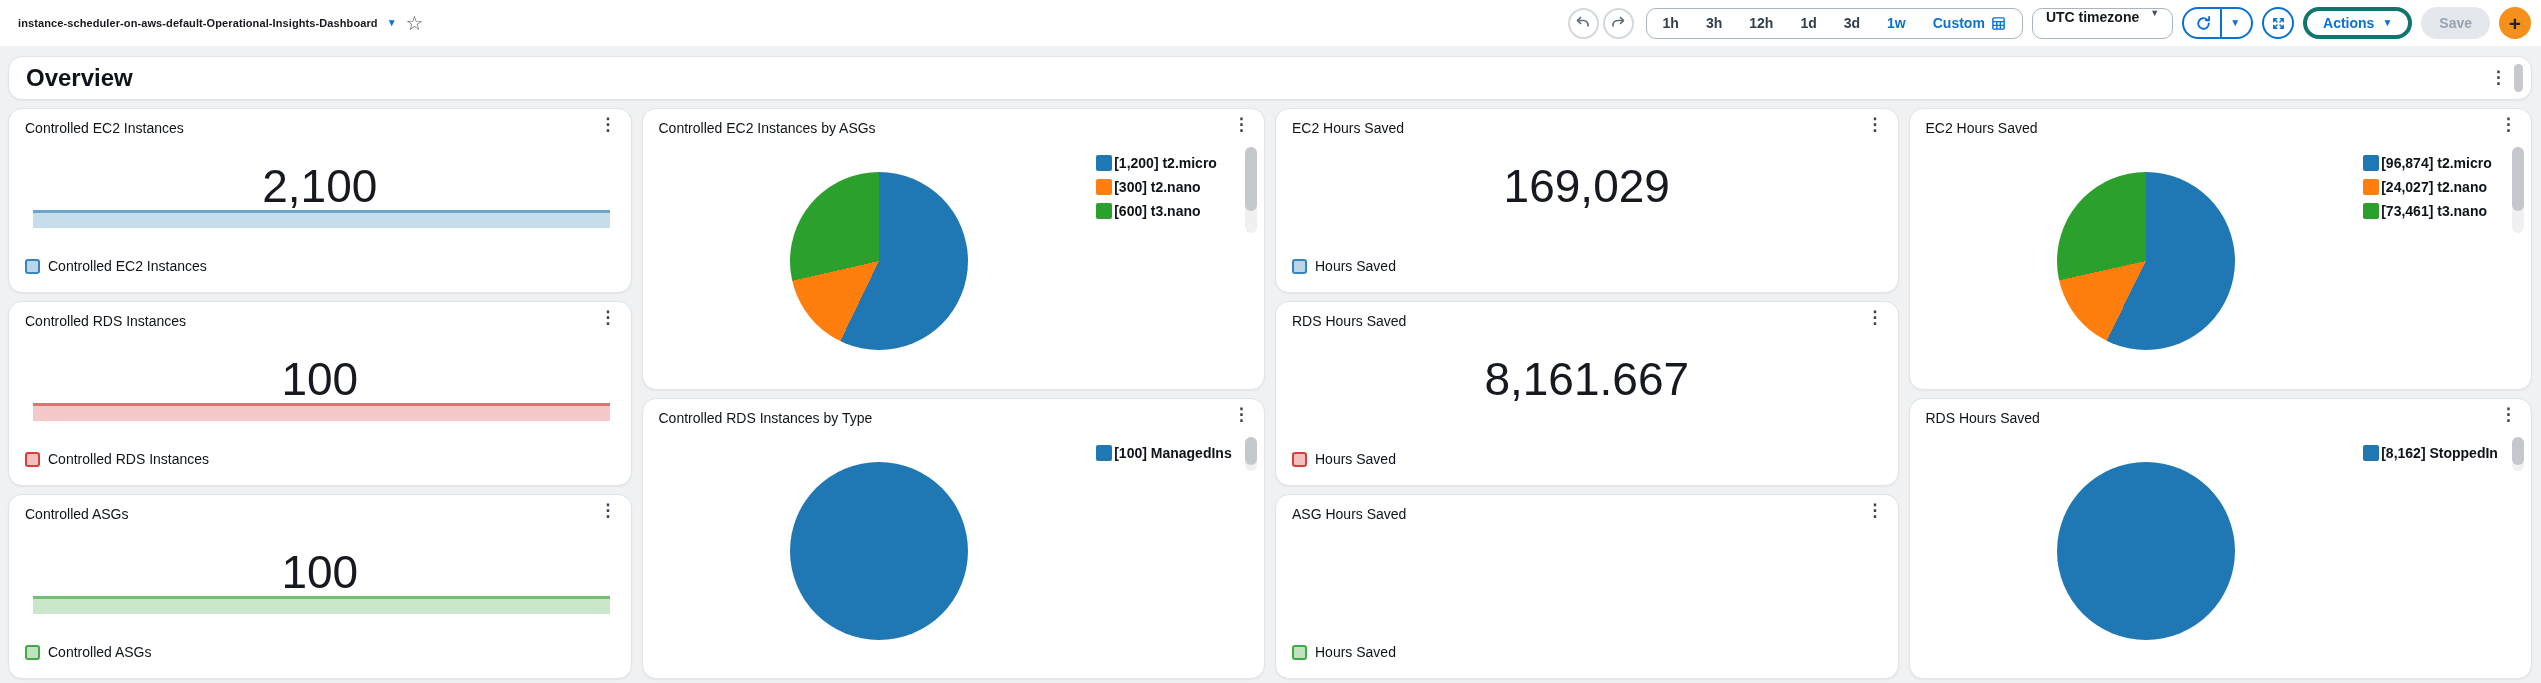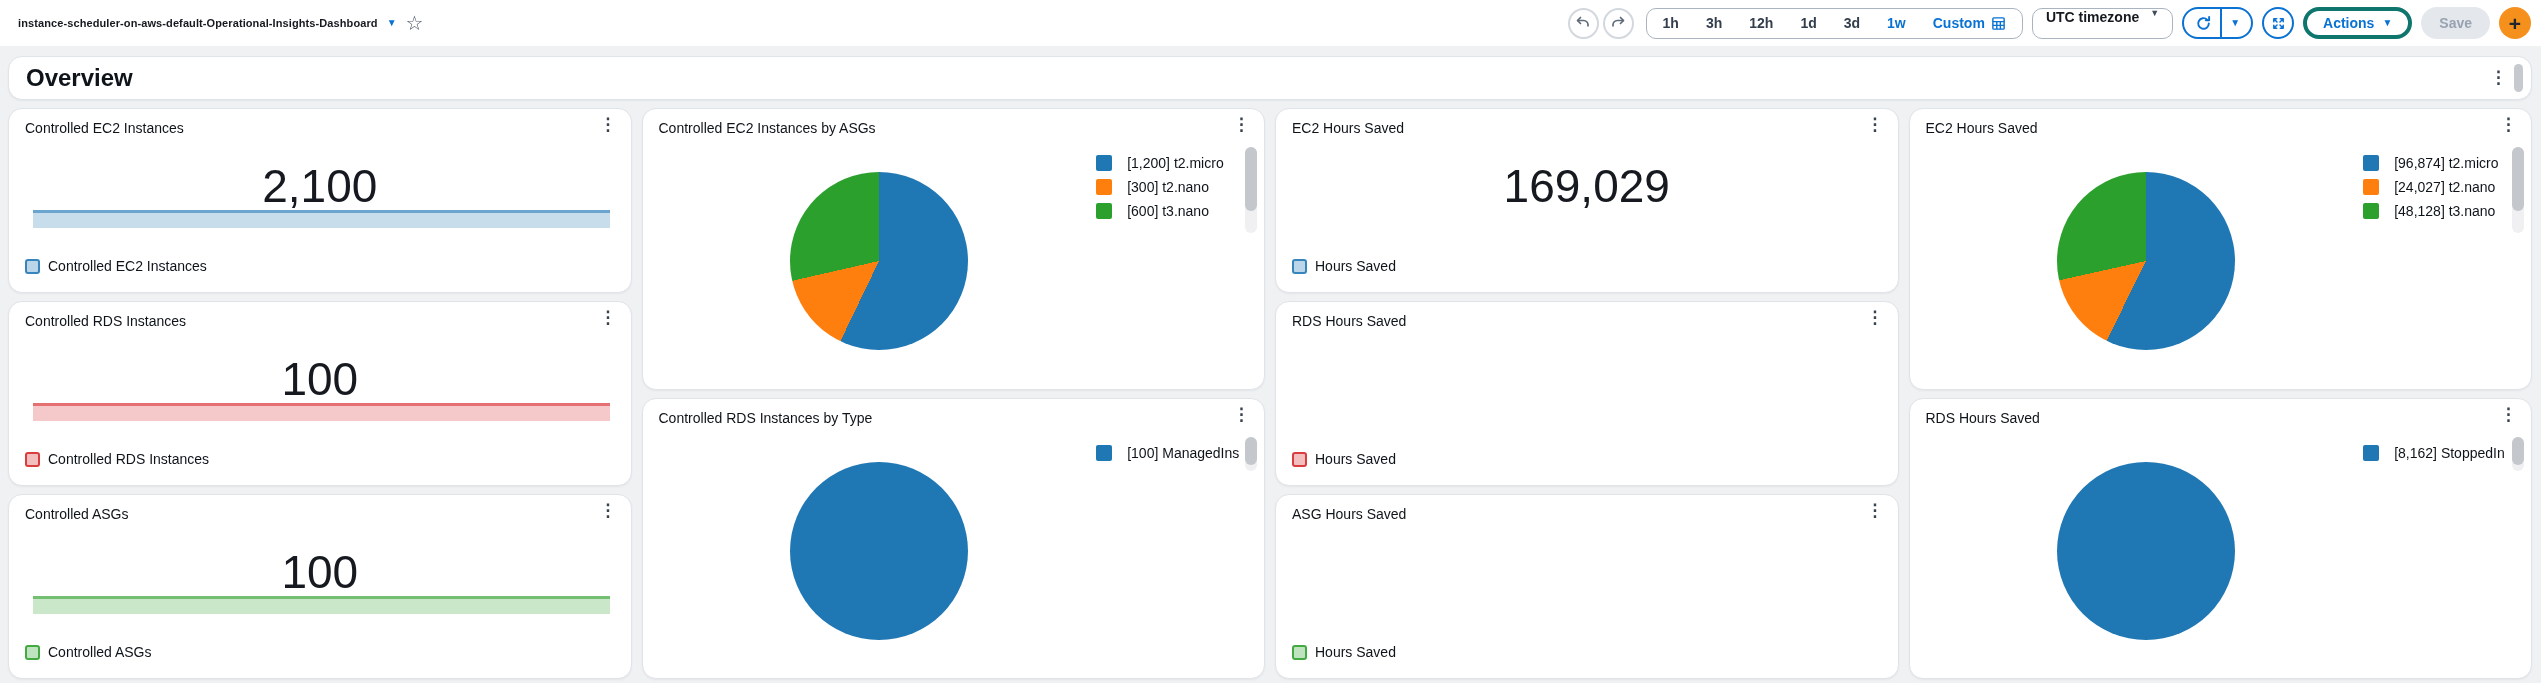--- a/index.html
+++ b/index.html
@@ -58,21 +58,21 @@
 
   .big-value { position:absolute; top:54px; left:0; right:0; text-align:center;
                font-size:46px; font-weight:400; color:#16191f; line-height:1; }
   .band { position:absolute; left:24px; right:21px; top:101px; height:18px; }
   .w-legend { position:absolute; left:16px; bottom:18px; display:flex; align-items:center; gap:8px;
               font-size:14px; color:#0f141a; cursor:pointer; }
   .swatch { width:15px; height:15px; border-radius:3px; flex:none; }
 
   .pie { position:absolute; left:147px; top:63px; width:178px; height:178px; border-radius:50%; }
   .pie-legend { position:absolute; top:46px; left:73%; right:20px; display:flex; flex-direction:column; gap:8px; overflow:hidden; }
-  .pl-row { display:flex; align-items:center; gap:15px; font-size:14px; white-space:nowrap; cursor:pointer; }
+  .pl-row { display:flex; align-items:center; gap:2px; font-size:14px; white-space:nowrap; cursor:pointer;font-weight:bold; }
   .solid-swatch { width:16px; height:16px; border-radius:2px; flex:none; }
   .legend-scroll { position:absolute; right:7px; top:38px; width:12px; border-radius:6px; background:#f0f0f2; }
   .legend-scroll.tallsb { height:86px; }
   .legend-scroll.shortsb { height:34px; }
   .sb-thumb { width:12px; border-radius:6px; background:#c4c7cc; border:none; cursor:pointer; display:block; }
   .sb-thumb.tallsb { height:64px; }
   .sb-thumb.shortsb { height:28px; }
   svg { display:block; }
 </style>
 </head>
@@ -252,20 +252,21 @@
         <div class="big-value">169,029</div>
         <div class="w-legend">
           <span class="swatch" style="background: rgba(31, 119, 180, 0.3); border: 2px solid rgba(31, 119, 180, 0.85);"></span>
           <span>Hours Saved</span>
         </div>
       </div>
 
       <div class="card">
         <div class="w-title">RDS Hours Saved</div>
         <button class="w-menu"><span>⋮</span></button>
+        <div class="big-value">8,161.667</div>
         <div class="w-legend">
           <span class="swatch" style="background: rgba(214, 39, 40, 0.3); border: 2px solid rgba(214, 39, 40, 0.85);"></span>
           <span>Hours Saved</span>
         </div>
       </div>
 
       <div class="card">
         <div class="w-title">ASG Hours Saved</div>
         <button class="w-menu"><span>⋮</span></button>
         <div class="w-legend">
@@ -285,21 +286,21 @@
           <div class="pl-row">
             <span class="solid-swatch" style="background: rgb(31, 119, 180);"></span>
             <span>[96,874] t2.micro</span>
           </div>
           <div class="pl-row">
             <span class="solid-swatch" style="background: rgb(255, 127, 14);"></span>
             <span>[24,027] t2.nano</span>
           </div>
           <div class="pl-row">
             <span class="solid-swatch" style="background: rgb(44, 160, 44);"></span>
-            <span>[48,128] t3.nano</span>
+            <span>[73,461] t3.nano</span>
           </div>
         </div>
         <div class="legend-scroll tallsb">
             <button class="sb-thumb tallsb"></button>
           </div>
       </div>
 
       <div class="card">
         <div class="w-title">RDS Hours Saved</div>
         <button class="w-menu"><span>⋮</span></button>

